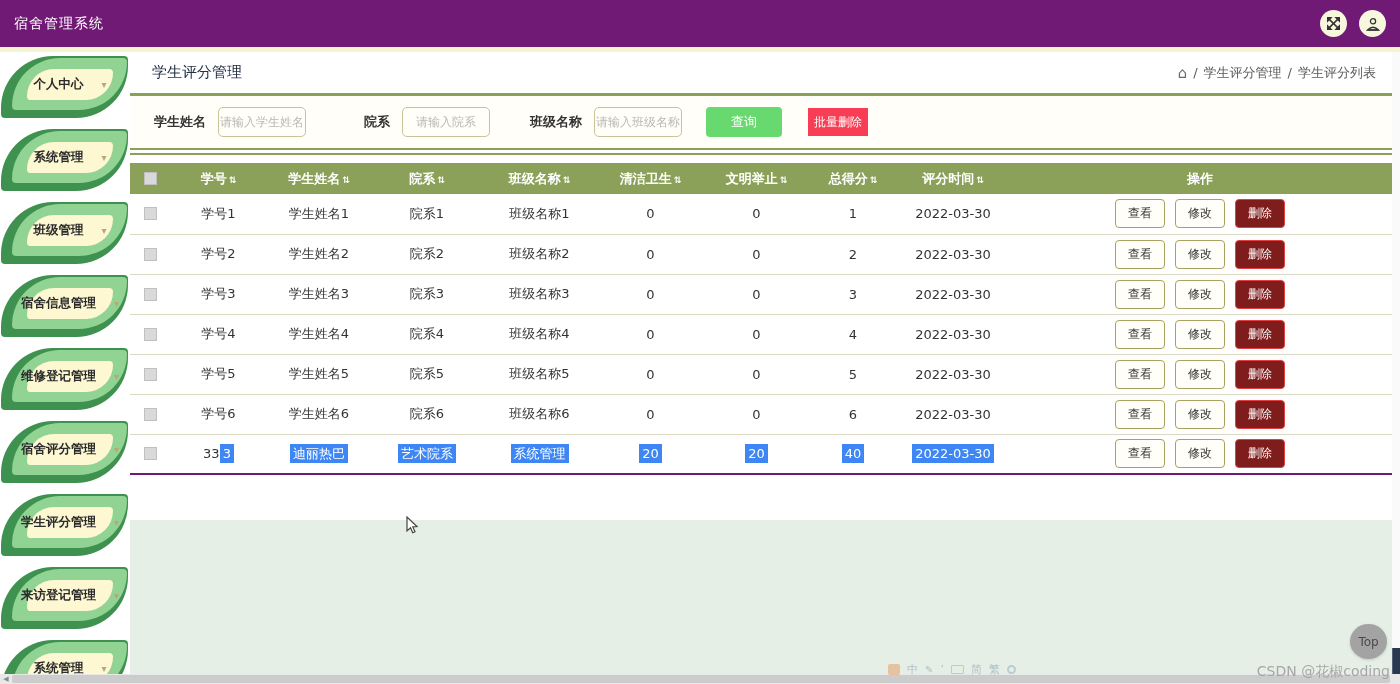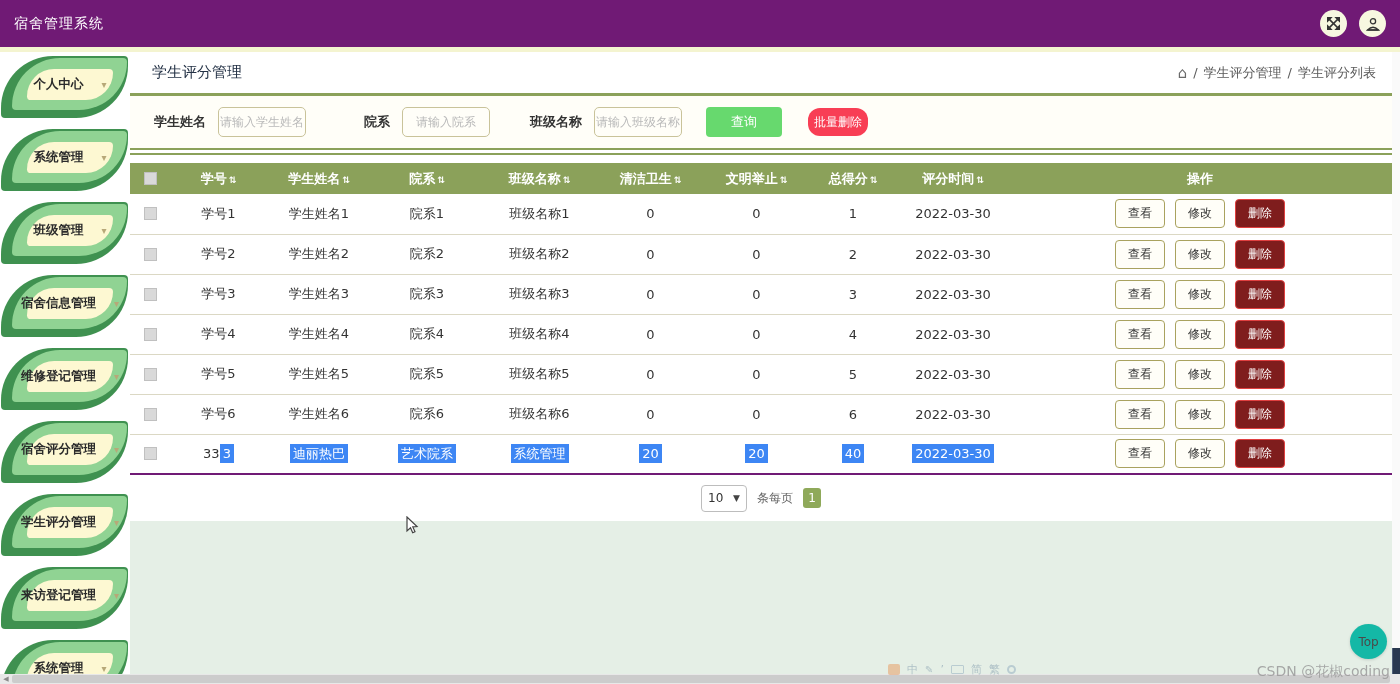--- a/index.html
+++ b/index.html
@@ -31,21 +31,21 @@
   .breadcrumb .home { font-size:15px; color:#6a6a6a; cursor:pointer; }
   .breadcrumb .crumb { cursor:pointer; }
   .olive-line { height:3px; background:#8ba15a; }
 
   .filter-row { height:52px; background:#fffef8; display:flex; align-items:center; padding-left:24px; gap:12px; }
   .f-label { font-size:13px; font-weight:bold; color:#333; }
   .f-input { width:88px; height:30px; border:1px solid #c9c39a; border-radius:5px; background:#fffef8; font-size:12px; text-align:center; color:#444; outline:none; }
   .f-input::placeholder { color:#b9b9b9; }
   .gap1 { width:34px; } .gap2 { width:16px; }
   .btn-query { width:76px; height:30px; background:#67d96e; color:#fff; border:none; border-radius:4px; font-size:13px; cursor:pointer; margin-left:12px; }
-  .btn-batch-del { width:60px; height:28px; background:#f83e55; color:#fff; border:none; border-radius:12px; font-size:12px; cursor:pointer; margin-left:14px; }
+  .btn-batch-del { width:60px; height:28px; background:#f83e55; color:#fff; border:none; border-radius:0; font-size:12px; cursor:pointer; margin-left:14px; }
 
   .double-line { background:#fff; }
   .double-line .dl { height:2px; background:#8ba15a; }
   .double-line .dg { height:3px; background:#fff; }
   .pre-table-gap { height:8px; background:#fff; }
 
   
   table.grid { width:1262px; border-collapse:collapse; table-layout:fixed; }
   table.grid th { background:#8ba15a; color:#fff; font-size:13px; font-weight:bold; height:31px; text-align:center; }
   table.grid td { height:40px; text-align:center; font-size:13px; color:#333; border-bottom:1px solid #dbd8c4; background:#fff; }
@@ -67,21 +67,21 @@
   .green-area { position:absolute; left:0; top:468px; width:1262px; height:154px; background:#e5efe6; }
   .main .table-wrap { position:relative; z-index:2; }
 
   
   .v-scroll { position:absolute; right:0; top:52px; width:8px; height:632px; background:#fafafa; }
   .v-thumb { position:absolute; right:0; bottom:0; width:8px; height:36px; background:#2a3950; border-left:1px solid #51617a; }
   .h-scroll { position:absolute; left:0; bottom:0; width:1400px; height:10px; background:#e8e8e8; display:flex; align-items:center; }
   .h-arrow { width:12px; height:10px; font-size:7px; color:#8a8a8a; display:flex; align-items:center; justify-content:center; cursor:pointer; }
   .h-thumb { height:8px; flex:1; margin-right:10px; background:#cccccc; border-radius:2px; cursor:pointer; }
 
-  .top-btn { position:absolute; left:1350px; top:624px; width:37px; height:35px; border-radius:50%; background:#14b8a6; color:#4a4a4a; font-size:12px; display:flex; align-items:center; justify-content:center; cursor:pointer; box-shadow:0 1px 3px rgba(0,0,0,.15); }
+  .top-btn { position:absolute; left:1350px; top:624px; width:37px; height:35px; border-radius:50%; background:#a3a3a3; color:#4a4a4a; font-size:12px; display:flex; align-items:center; justify-content:center; cursor:pointer; box-shadow:0 1px 3px rgba(0,0,0,.15); }
   .watermark { position:absolute; right:10px; top:663px; font-size:14px; color:#9b9b9b; opacity:.85; z-index:5; }
 
   .ime-bar { position:absolute; left:888px; top:662px; width:160px; height:14px; display:flex; align-items:center; gap:7px; opacity:.40; font-size:11px; color:#5a7a96; }
   .ime-logo { width:12px; height:11px; background:#e8833a; border-radius:2px; display:inline-block; }
   .ime-gear { width:9px; height:9px; border:2px solid #7a9ab4; border-radius:50%; display:inline-block; }
   .ime-key { width:13px; height:9px; border:1px solid #7a9ab4; border-radius:1px; display:inline-block; }
   .ime-pen { font-size:10px; }
 
   .cursor { position:absolute; left:404px; top:516px; z-index:9; pointer-events:none; }
 </style>
@@ -349,28 +349,20 @@
             <td><span class="sel">系统管理</span></td>
             <td><span class="sel">20</span></td>
             <td><span class="sel">20</span></td>
             <td><span class="sel">40</span></td>
             <td><span class="sel">2022-03-30</span></td>
             <td><button class="btn-row btn-view">查看</button><button class="btn-row btn-edit">修改</button><button class="btn-row btn-del">删除</button></td>
           </tr>
         </tbody>
       </table>
 
-      <div class="pagination">
-        <div class="psize">
-          <span>10</span>
-          <span class="chev">▼</span>
-        </div>
-        <span class="per-label">条每页</span>
-        <div class="page-num">1</div>
-      </div>
     </div>
   </div>
 
   <div class="v-scroll">
       <div class="v-thumb"></div>
     </div>
   <div class="h-scroll">
     <span class="h-arrow">◀</span>
     <div class="h-thumb"></div>
   </div>

